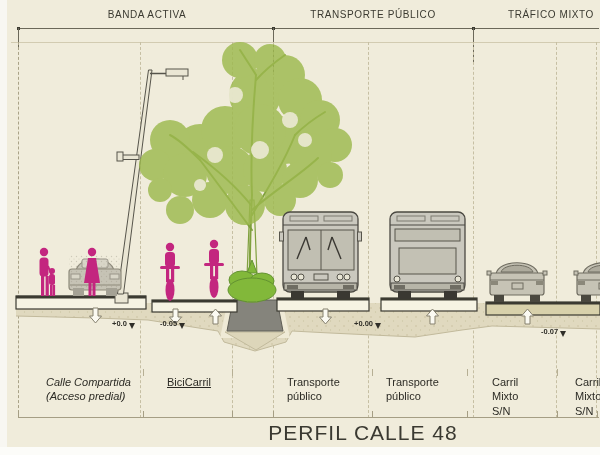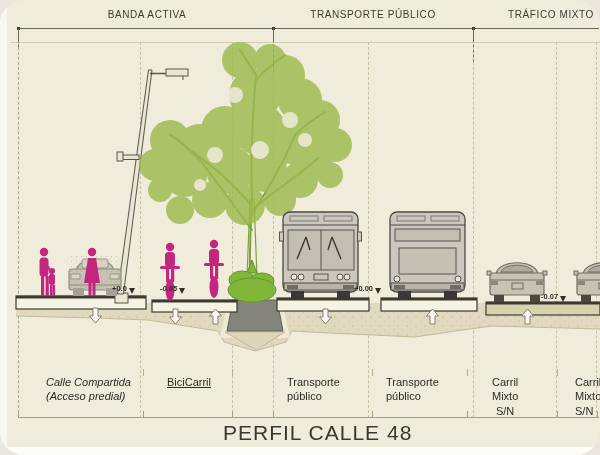--- a/index.html
+++ b/index.html
@@ -1,47 +1,46 @@
 <!DOCTYPE html>
 <html><head>
 <meta charset="utf-8">
 <style>
   html,body{margin:0;padding:0;background:#e8e6df;}
   .canvas{
     position:relative;width:600px;height:455px;overflow:hidden;
     background:#f0ecdb;
     font-family:"Liberation Sans","DejaVu Sans",sans-serif;
     color:#34332c;
-    border-radius:24px;
   }
   .edge-left{position:absolute;left:0;top:0;width:7px;height:455px;background:#f8f7f2;}
   .edge-bottom{position:absolute;left:0;top:447px;width:600px;height:8px;background:#fcfcf9;}
 
   .top-label{position:absolute;top:9px;font-size:10px;letter-spacing:.6px;text-align:center;color:#3b3a31;}
   .dim-line{position:absolute;top:28px;left:18px;width:581px;border-top:1.4px solid #6b6859;}
   .dim-line2{position:absolute;top:42px;left:11px;width:589px;border-top:1px solid #d2cbb1;}
   .dim-node{position:absolute;width:3px;height:3px;background:#3b3a31;}
   .dim-tick{position:absolute;width:1px;background:#6b6859;}
 
   .guide{position:absolute;top:42px;height:376px;width:0;border-left:1px dashed #c6bfa3;}
   .guide.dark{border-left:1px dashed #a9a287;}
 
   svg.draw{position:absolute;left:0;top:0;}
 
-  .marker{position:absolute;font-size:7.5px;font-weight:bold;color:#2f2e28;white-space:nowrap;}
+  .marker{position:absolute;font-size:7.5px;font-weight:bold;color:#2f2e28;white-space:nowrap;margin-top:35px;}
   .marker .flag{display:inline-block;width:0;height:0;border-left:3px solid transparent;
     border-right:3px solid transparent;border-top:6px solid #2f2e28;margin-left:2px;vertical-align:-3px;}
 
   .lane-label{position:absolute;top:375px;font-size:11px;line-height:1.3;color:#2c2b25;white-space:pre-line;}
 
   .ruler{position:absolute;top:417px;left:18px;width:581px;border-top:1px solid #a59e84;}
   .rtick{position:absolute;width:1px;height:7px;background:#a59e84;top:411px;}
   .rtick.up{top:369px;background:#b6af94;}
 
-  .page-title{position:absolute;top:421px;left:223px;width:280px;
+  .page-title{position:absolute;top:421px;left:223px;width:280px;text-align:center;
     font-size:21px;letter-spacing:1px;color:#3a3931;}
 </style>
 </head>
 <body>
 
 <div class="canvas">
 
   <div class="edge-left"></div>
 
   <div class="top-label" style="left:89px;width:116px;">BANDA ACTIVA</div>
@@ -285,38 +284,38 @@
       <rect x="543" y="271" width="4" height="4" fill="#c6c3b5" stroke="#6f6c60"></rect>
       <rect x="494" y="295" width="10" height="7" fill="#4a483f"></rect>
       <rect x="530" y="295" width="10" height="7" fill="#4a483f"></rect>
     </g>
     <use href="#carRear" x="87"></use>
   </svg>
 
   <div class="marker" style="left:112px;top:284px;">
     <span>+0.0</span><span class="flag"></span>
   </div>
-  <div class="marker" style="left:160px;top:284px;font-style:italic;">
+  <div class="marker" style="left:160px;top:284px;">
     <span>-0.05</span><span class="flag"></span>
   </div>
   <div class="marker" style="left:354px;top:284px;">
     <span>+0.00</span><span class="flag"></span>
   </div>
   <div class="marker" style="left:541px;top:292px;">
     <span>-0.07</span><span class="flag"></span>
   </div>
 
   <div class="lane-label" style="left:46px;font-style:italic;">Calle Compartida
 (Acceso predial)</div>
   <div class="lane-label" style="left:167px;text-decoration:underline;">BiciCarril</div>
   <div class="lane-label" style="left:287px;">Transporte
 público</div>
   <div class="lane-label" style="left:386px;">Transporte
 público</div>
-  <div class="lane-label" style="left:492px;text-align:center;">Carril
+  <div class="lane-label" style="left:492px;">Carril
 Mixto
 S/N</div>
   <div class="lane-label" style="left:575px;">Carril
 Mixto
 S/N</div>
 
   <div class="ruler"></div>
   <div class="rtick" style="left:18px;"></div>
   <div class="rtick" style="left:143px;"></div>
   <div class="rtick" style="left:232px;"></div>

